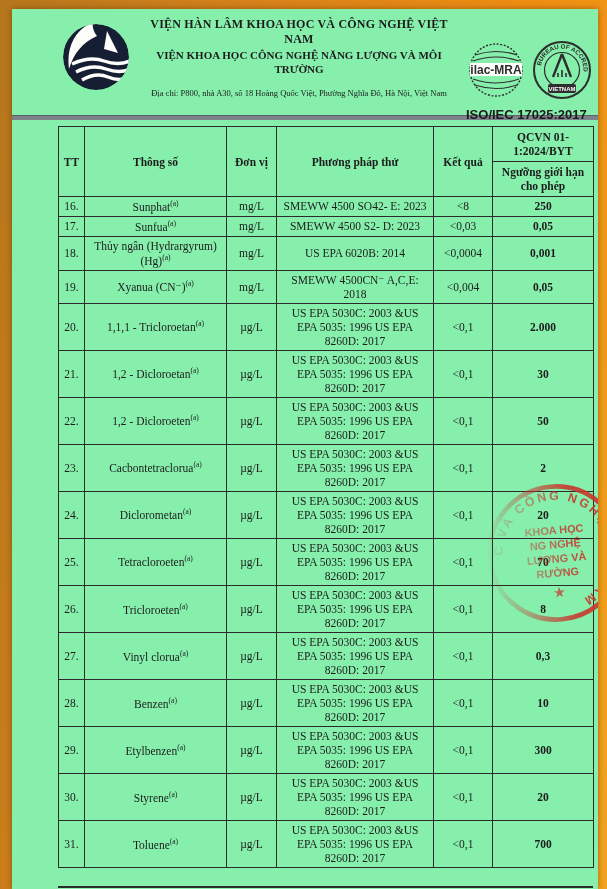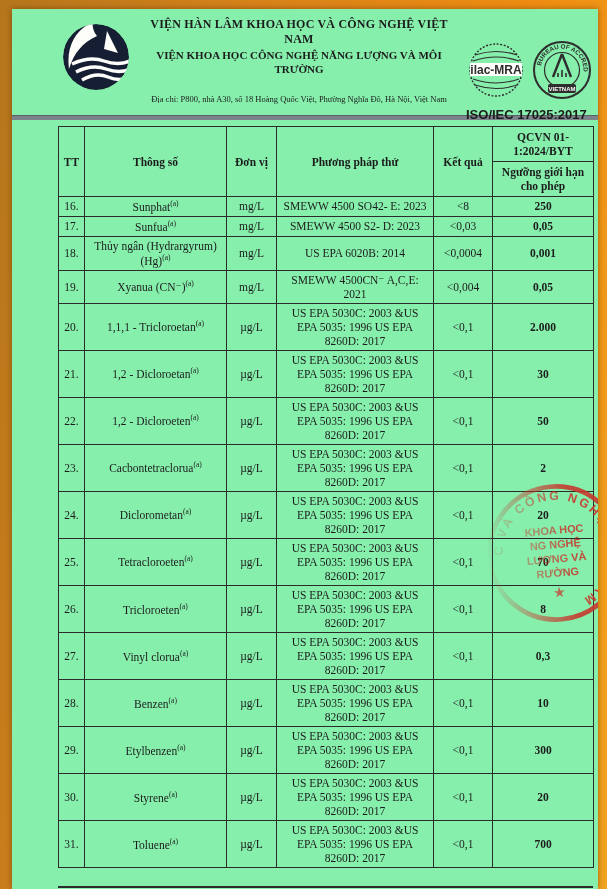--- a/index.html
+++ b/index.html
@@ -15,21 +15,21 @@
     overflow:hidden;
   }
   
   .letterhead{position:relative;height:96px;padding-top:8px;}
   .org-logo{position:absolute;left:48px;top:12px;width:72px;height:72px;}
   .org-block{position:absolute;left:128px;top:8px;width:318px;text-align:center;line-height:1.28;}
   .org-l1{font-weight:bold;font-size:12px;letter-spacing:.2px;}
   .org-l2{font-weight:bold;font-size:11px;}
   .org-l3{font-weight:bold;font-size:11.5px;}
   .org-l4{font-weight:bold;font-size:11px;}
-  .addr{font-size:8.5px;margin-top:18px;white-space:nowrap;}
+  .addr{font-size:8.5px;margin-top:12px;white-space:nowrap;}
   .phone-row{font-size:8.5px;display:flex;justify-content:space-between;padding:0 4px;}
   .cert-block{position:absolute;right:4px;top:14px;width:128px;text-align:left;margin-top:16px;}
   .cert-logos{display:flex;justify-content:center;gap:6px;align-items:center;}
   .iso-label{font-weight:bold;font-size:13px;margin-top:6px;font-family:"Liberation Sans",sans-serif;}
   .head-rule{height:4px;background:#7d838b;border-top:1px solid #5c6167;margin-top:2px;}
   
   table.results{
     border-collapse:collapse;margin:6px 0 0 46px;width:535px;table-layout:fixed;
     font-size:11.5px;line-height:1.22;
   }
@@ -162,21 +162,21 @@
       <td class="method">US EPA 6020B: 2014</td>
       <td class="result">&lt;0,0004</td>
       <td class="limit">0,001</td>
     </tr>
 
     <tr>
       <td class="tt">19.</td>
       <td class="param"><span>Xyanua (CN⁻)</span><sup class="a">(a)</sup></td>
       <td class="unit">mg/L</td>
       <td class="method">SMEWW 4500CN⁻ A,C,E:
-2021</td>
+2018</td>
       <td class="result">&lt;0,004</td>
       <td class="limit">0,05</td>
     </tr>
 
     <tr>
       <td class="tt">20.</td>
       <td class="param"><span>1,1,1 - Tricloroetan</span><sup class="a">(a)</sup></td>
       <td class="unit">µg/L</td>
       <td class="method">US EPA 5030C: 2003 &amp;US
 EPA 5035: 1996 US EPA

